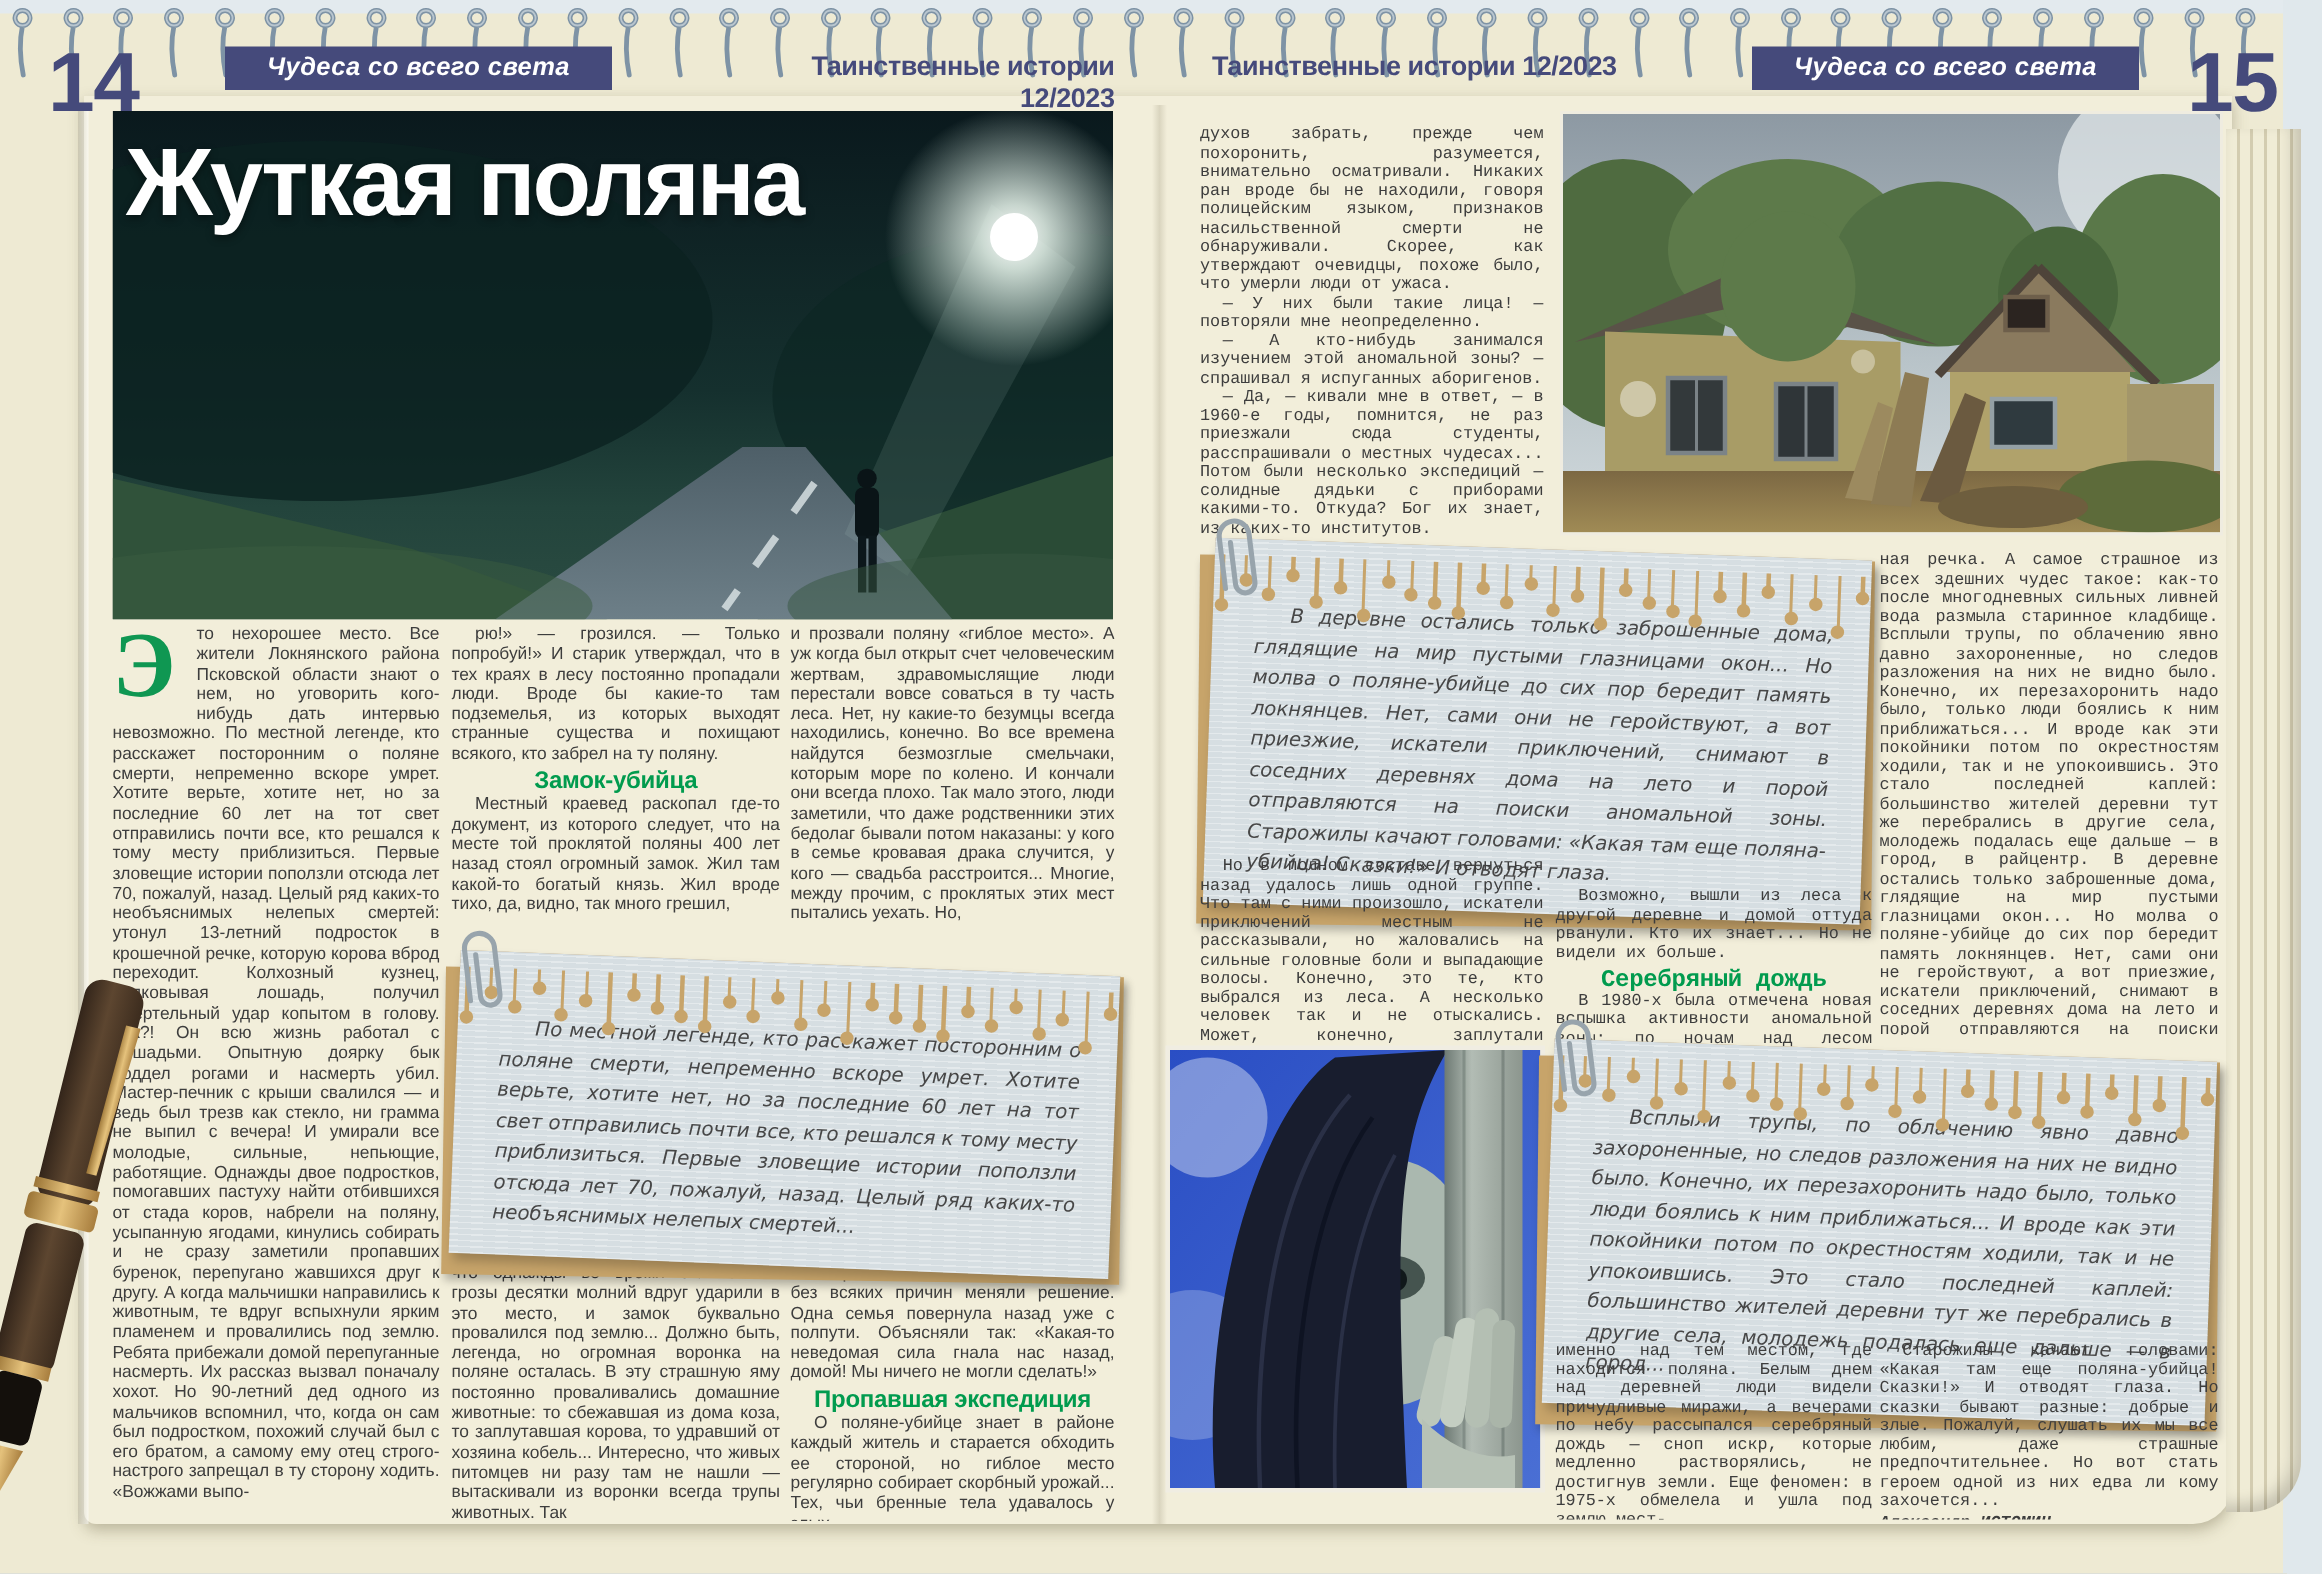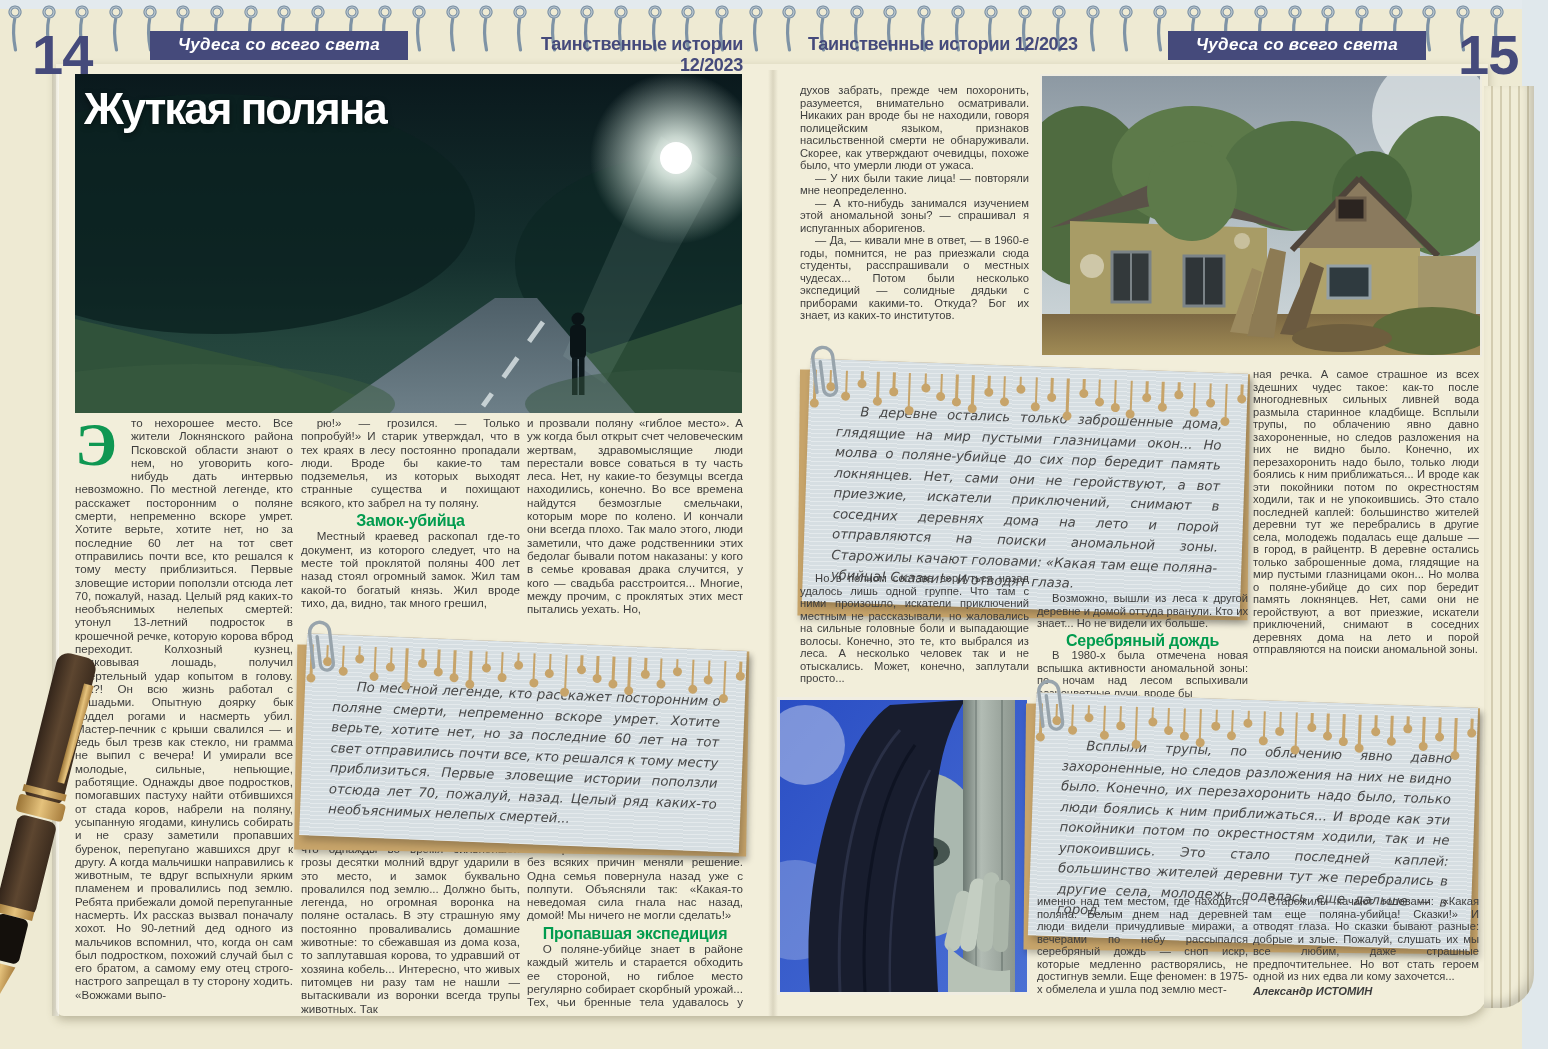--- a/index.html
+++ b/index.html
@@ -22,29 +22,29 @@
           justify-content:space-between;}
   .coil{width:18px;height:52px;flex:0 0 auto;}
   
   .pagenum{position:absolute;top:22px;font-size:56px;font-weight:bold;color:#454a7b;letter-spacing:-1px;}
   .badge{position:absolute;top:31px;background:#454a7b;color:#fff;font-size:17px;font-weight:bold;
          font-style:italic;padding:4px 28px 5px 28px;letter-spacing:.3px;}
   .issue{position:absolute;top:34px;font-size:18px;font-weight:bold;color:#454a7b;letter-spacing:-.3px;}
   
   .photo{position:absolute;overflow:hidden;}
   .photo svg{display:block;}
-  .hero-title{position:absolute;left:84px;top:84px;font-size:44px;font-weight:800;color:#fff;
+  .hero-title{position:absolute;left:84px;top:84px;font-size:64px;font-weight:800;color:#fff;
               letter-spacing:-2px;text-shadow:0 2px 6px rgba(0,0,0,.45);
               font-family:"Liberation Sans",sans-serif;}
   
   .body-block{position:absolute;font-size:11.6px;line-height:13.3px;text-align:justify;
               color:#3d3d3d;overflow:hidden;}
   .body-block p{margin:0;text-indent:1.35em;}
   .body-block.cont > p:first-child{text-indent:0;}
-  .rp{font-size:11.2px;line-height:12.5px;}
+  .rp{font-size:11.2px;line-height:12.5px;font-family:Liberation Mono, monospace;}
   .h-green{font-size:16px;font-weight:bold;color:#019b4e;text-align:center;margin:5px 0 2px 0;
            text-indent:0 !important;letter-spacing:-.2px;}
   .dc{float:left;font-size:62px;line-height:52px;font-weight:bold;color:#0f9752;
       width:50px;height:56px;margin:2px 6px 0 0;font-family:"Liberation Serif",serif;}
   .author{font-weight:bold;font-style:italic;text-indent:0 !important;margin-top:2px;}
   
   .note{position:absolute;}
   .note .back{position:absolute;left:-7px;top:6px;right:-5px;bottom:-9px;background:#c7a46a;
               transform:rotate(-1.4deg);box-shadow:2px 4px 6px rgba(0,0,0,.25);}
   .note .band{position:absolute;left:0;top:0;right:0;height:13px;background:#c7a46a;}

